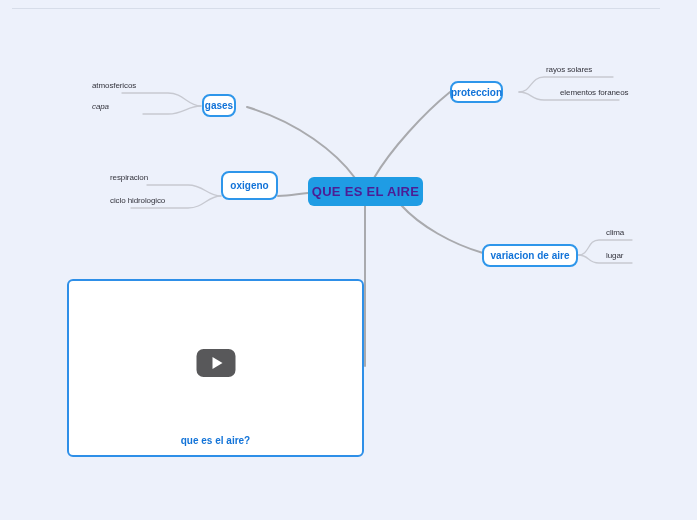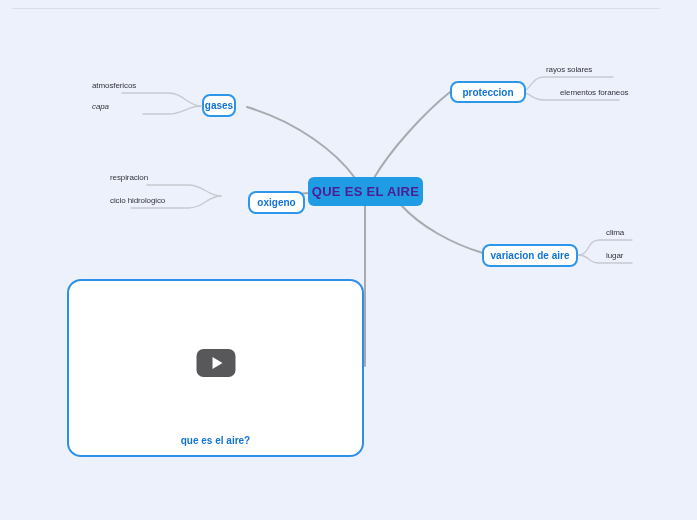--- a/index.html
+++ b/index.html
@@ -69,21 +69,21 @@
     white-space: nowrap;
     cursor: pointer;
   }
   
   .video-card {
     position: absolute;
     left: 67px; top: 279px;
     width: 297px; height: 178px;
     background: #ffffff;
     border: 2px solid #2e8fe8;
-    border-radius: 14px;
+    border-radius: 6px;
     cursor: pointer;
   }
   .play-btn {
     position: absolute;
     left: 50%; top: 68px;
     transform: translateX(-50%);
     width: 39px; height: 28px;
     background: #58585a;
     border-radius: 7px;
     display: flex;
@@ -143,22 +143,22 @@
   <div class="leaf align-r" style="left:110px; top:173px; width:80px;">respiracion</div>
   <div class="leaf align-r" style="left:110px; top:196px; width:80px;">ciclo hidrologico</div>
 
   <div class="leaf" style="left:546px; top:65px;">rayos solares</div>
   <div class="leaf" style="left:560px; top:88px;">elementos foraneos</div>
 
   <div class="leaf" style="left:606px; top:228px;">clima</div>
   <div class="leaf" style="left:606px; top:251px;">lugar</div>
 
   <div class="topic" style="left:202px; top:94px; width:34px; height:23px;">gases</div>
-  <div class="topic" style="left:221px; top:191px; width:57px; height:23px;margin-left:27px;">oxigeno</div>
-  <div class="topic" style="left:450px; top:81px; width:76px; height:22px;">proteccion</div>
+  <div class="topic" style="left:221px; top:171px; width:57px; height:29px;">oxigeno</div>
+  <div class="topic" style="left:450px; top:81px; width:53px; height:22px;">proteccion</div>
   <div class="topic" style="left:482px; top:244px; width:96px; height:23px;">variacion de aire</div>
 
   <div class="root">QUE ES EL AIRE</div>
 
   <div class="video-card">
     <div class="play-btn">
       <div class="play-tri"></div>
     </div>
     <div class="video-caption">que es el aire?</div>
   </div>

